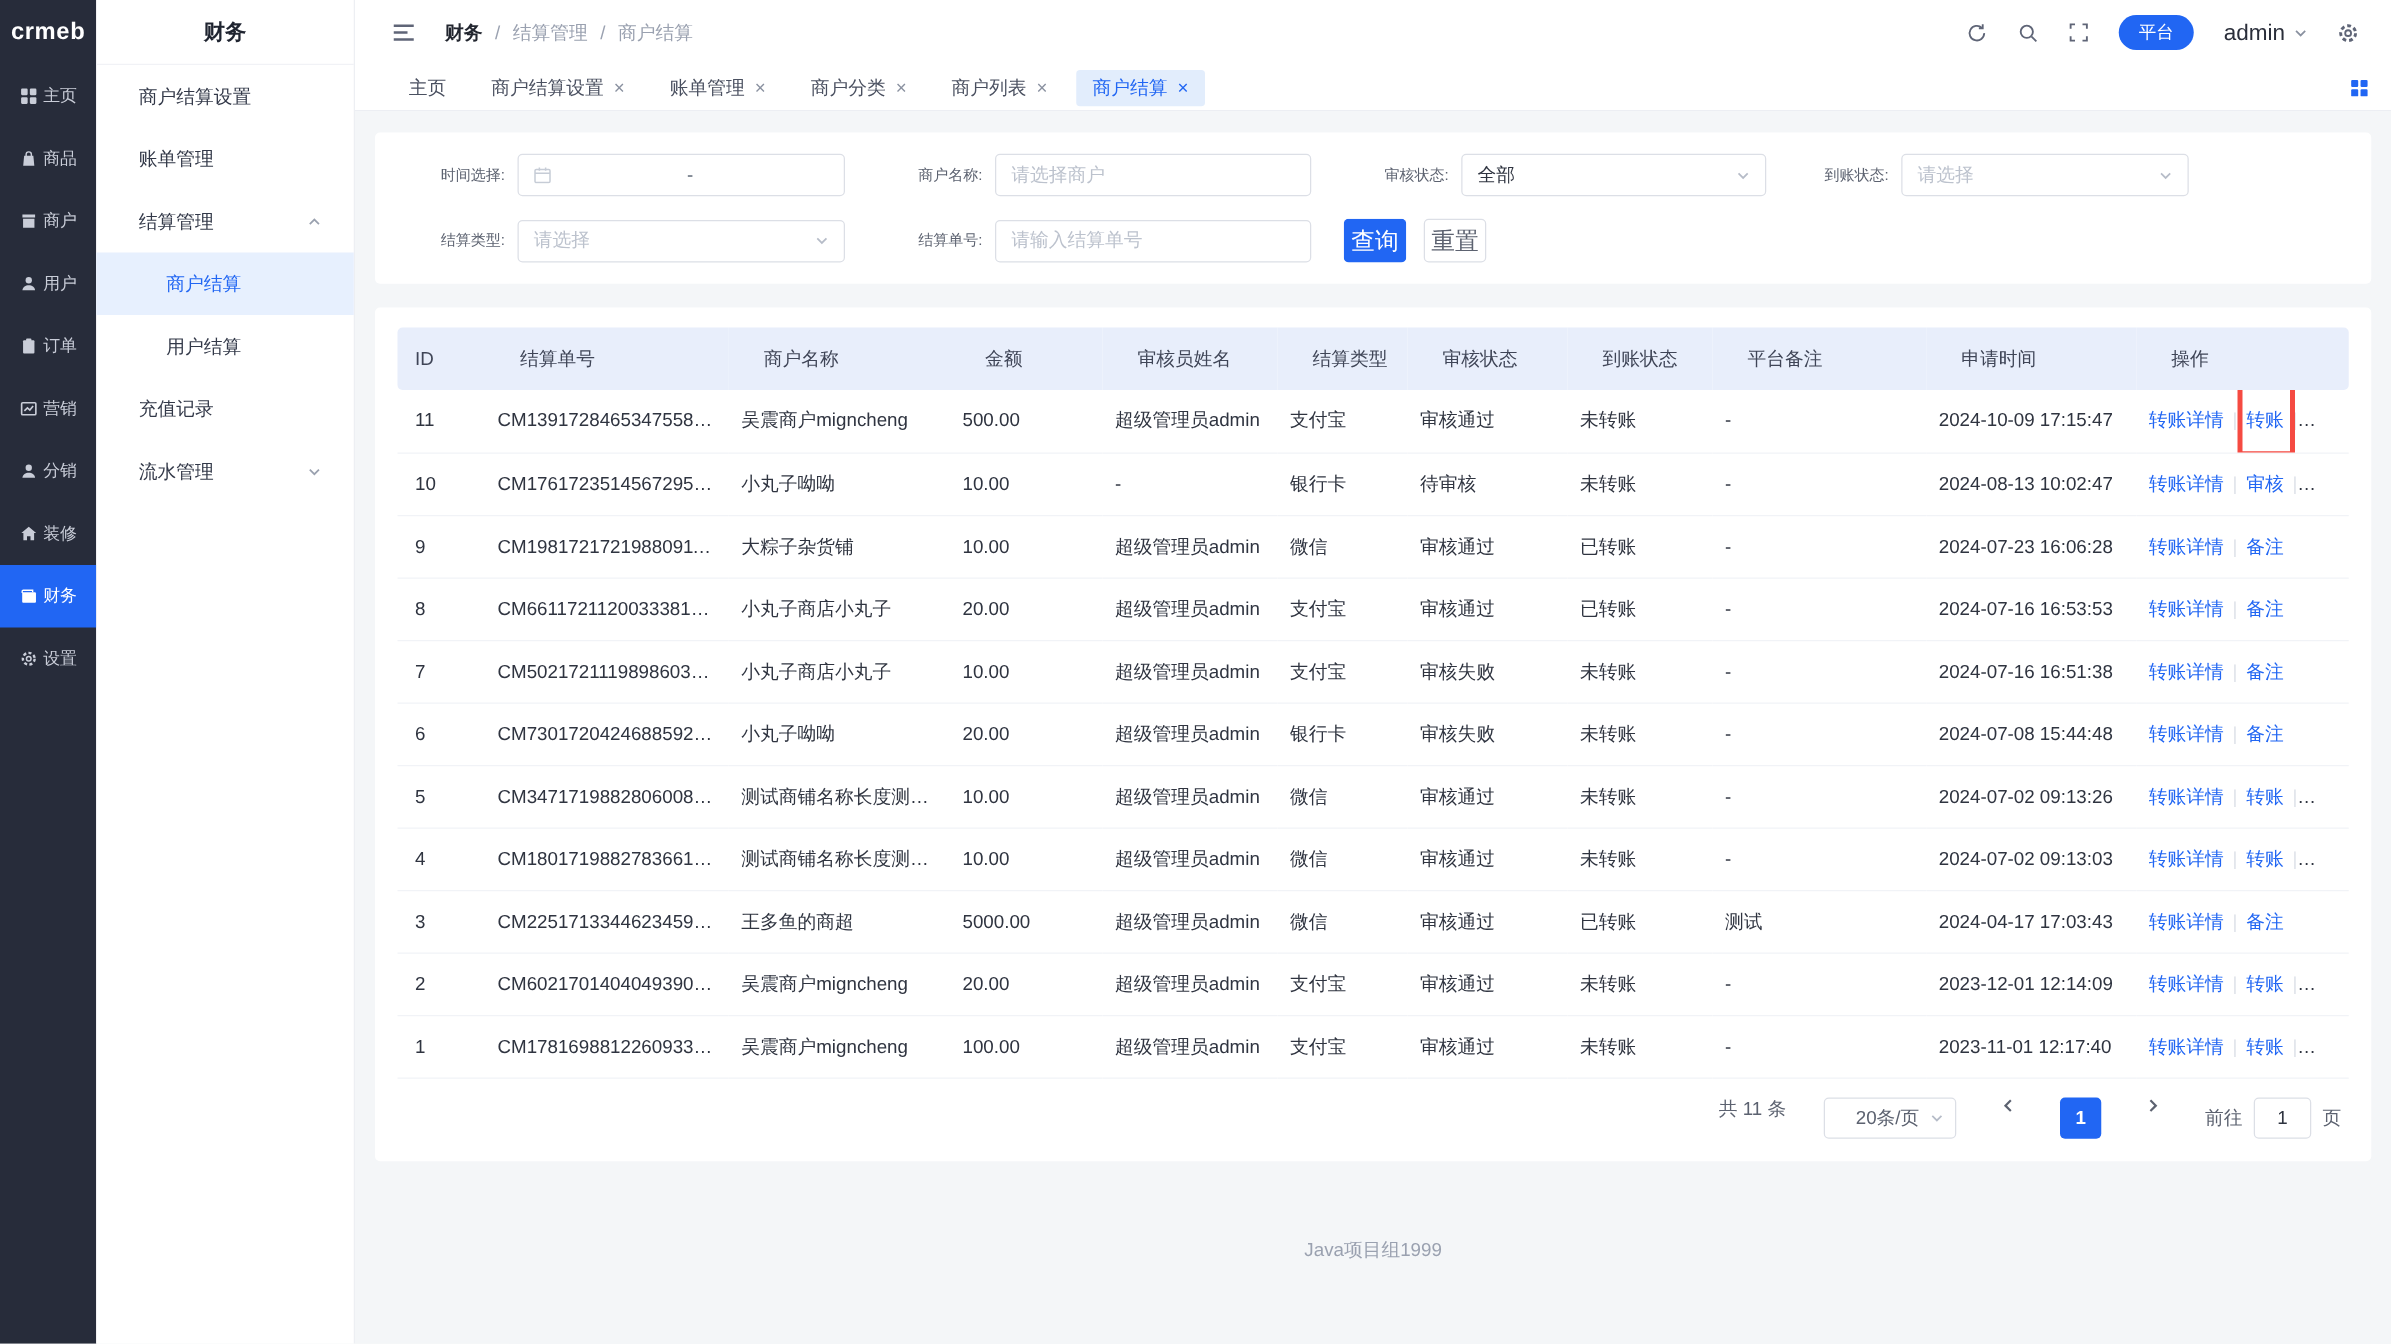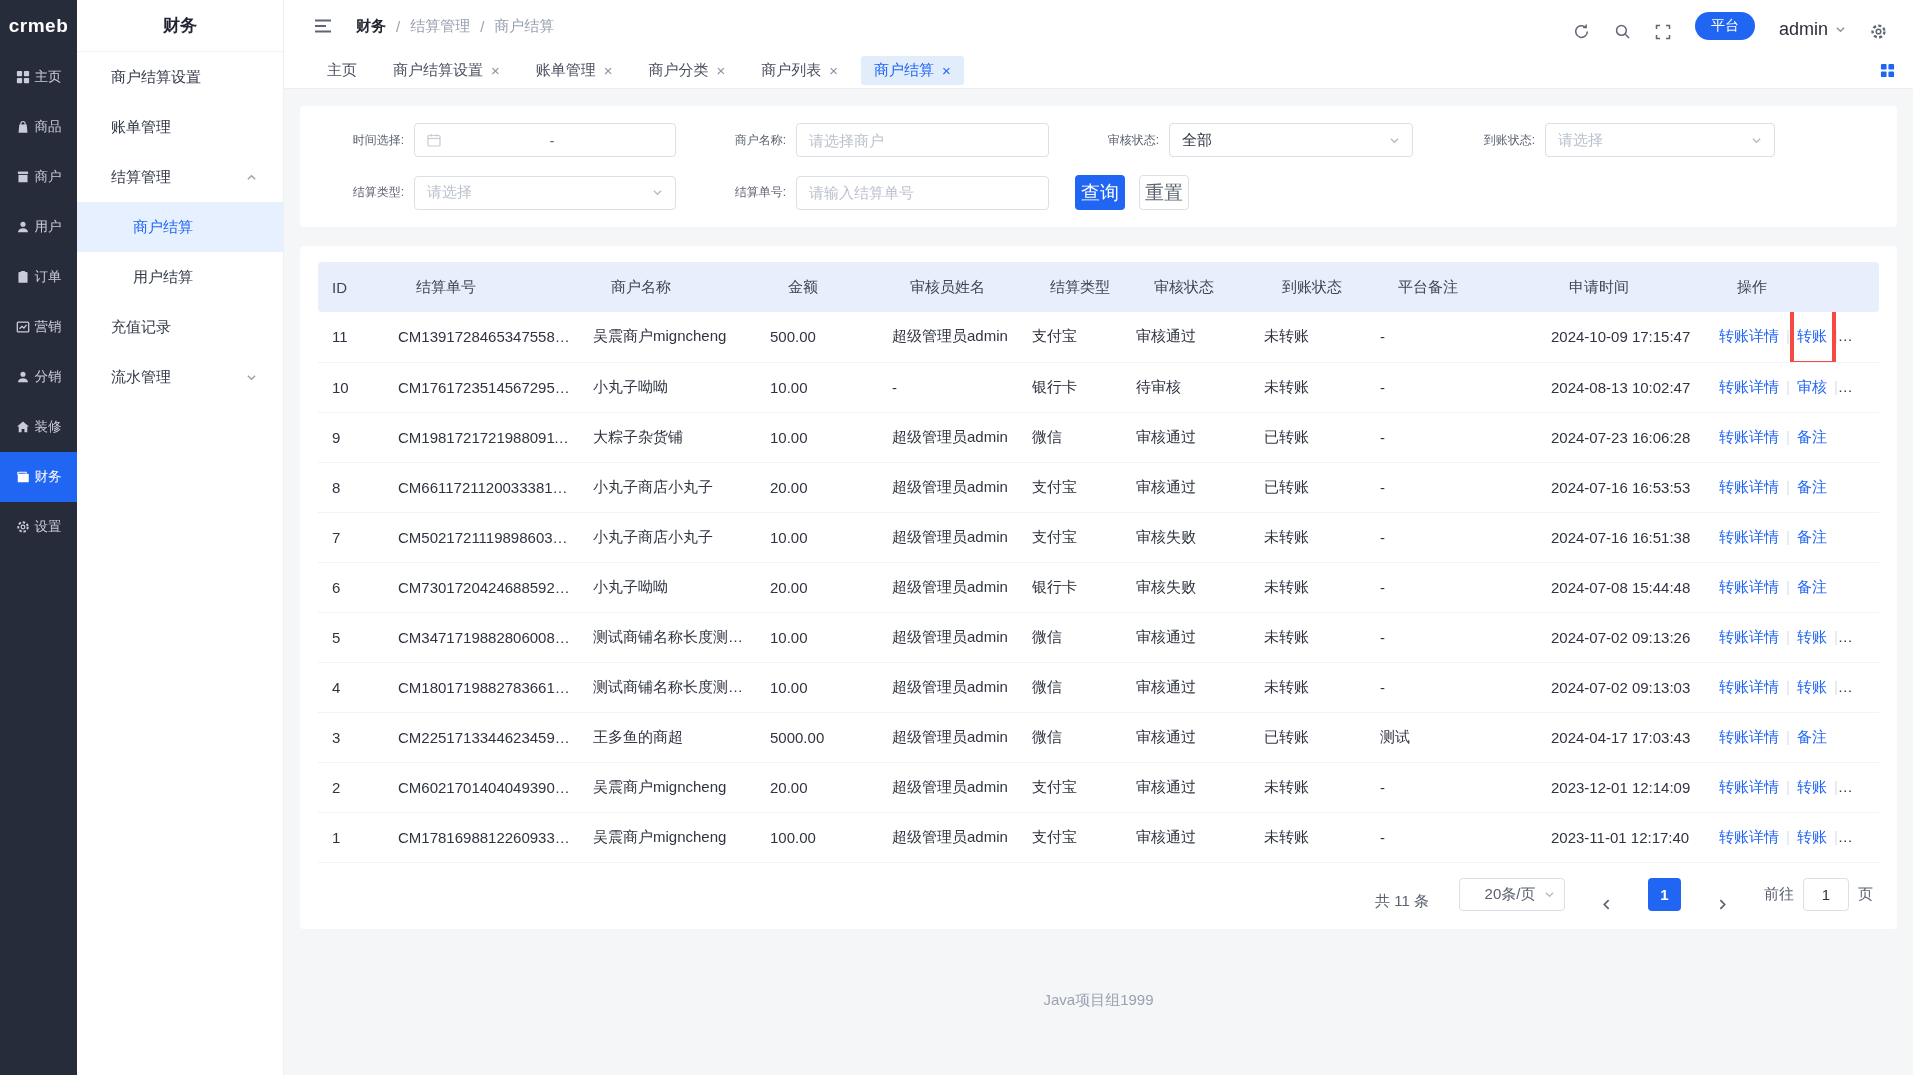--- a/index.html
+++ b/index.html
@@ -22,21 +22,21 @@
   .sub-item.child { padding-left:56px; }
   .sub-item.active { background:#e7f0fe; color:#2166f3; }
   .sub-item .chev { margin-left:auto; color:#9aa1af; display:flex; }
 
   
   .main { flex:1; display:flex; flex-direction:column; min-width:0; }
   .topbar { height:52px; background:#fff; display:flex; align-items:center; padding:0 26px 0 30px; flex-shrink:0; }
   .iconbtn { color:#5f6577; display:flex; cursor:pointer; }
   .breadcrumb { margin-left:24px; font-size:15px; color:#9aa1b0; display:flex; gap:10px; align-items:center; }
   .bc-root { color:#22262f; font-weight:bold; }
-  .topbar-right { margin-left:auto; display:flex; align-items:flex-end; gap:24px; }
+  .topbar-right { margin-left:auto; display:flex; align-items:center; gap:24px; }
   .badge { background:#2166f3; color:#fff; border-radius:999px; padding:5px 16px; font-size:14px; }
   .user { display:flex; align-items:center; gap:7px; font-size:18px; color:#2a2e3a; cursor:pointer; }
   .user .chev { color:#8a91a0; display:flex; }
 
   .tabbar { height:37px; background:#fff; border-bottom:1px solid #eceef3; display:flex; align-items:center; padding:0 18px 0 30px; gap:10px; flex-shrink:0; }
   .tab { display:flex; align-items:center; gap:8px; padding:5px 13px; font-size:15px; color:#4a5060; border-radius:3px; cursor:pointer; white-space:nowrap; }
   .tab.active { background:#e2edfc; color:#2166f3; }
   .tab-close { font-size:15px; color:#8a91a0; line-height:1; }
   .tab.active .tab-close { color:#2166f3; }
   .tab-grid { margin-left:auto; color:#2166f3; display:flex; cursor:pointer; }
@@ -70,21 +70,21 @@
   thead th:first-child { padding-left:14px; border-radius:4px 0 0 4px; }
   thead th:last-child { border-radius:0 4px 4px 0; }
   tbody td { height:50px; font-size:15px; color:#2f3440; padding:0 10px; border-bottom:1px solid #f1f3f7; white-space:nowrap; overflow:hidden; text-overflow:ellipsis; }
   tbody td:first-child { padding-left:14px; }
   .ops a { color:#2166f3; text-decoration:none; cursor:pointer; }
   .ops .sep { color:#dfe2e9; margin:0 7px; }
   .hl { position:relative; display:inline-block; }
   .hl::after { content:""; position:absolute; left:-7px; right:-9px; top:-19px; bottom:-19px; border:4px solid #f54a42; border-radius:2px; pointer-events:none; }
 
   
-  .pagination { display:flex; align-items:flex-end; justify-content:flex-end; gap:30px; padding:15px 6px 10px; font-size:15px; color:#5c6270; }
+  .pagination { display:flex; align-items:flex-start; justify-content:flex-end; gap:30px; padding:15px 6px 10px; font-size:15px; color:#5c6270; }
   .pg-size { width:106px; height:33px; border:1px solid #dcdfe6; border-radius:4px; display:flex; align-items:center; justify-content:center; gap:9px; color:#5c6270; cursor:pointer;padding-left:16px; }
   .pg-size .chev { color:#b6bcc8; display:flex; }
   .pg-arrow { color:#5c6270; display:flex; padding:0 5px; cursor:pointer; }
   .pg-cur { width:33px; height:33px; background:#2166f3; color:#fff; border-radius:4px; display:flex; align-items:center; justify-content:center; font-weight:bold; cursor:pointer; }
   .pg-goto { display:flex; align-items:center; gap:9px; }
   .pg-goto input { width:46px; height:33px; border:1px solid #dcdfe6; border-radius:4px; text-align:center; font:inherit; color:#2f3440; outline:none; }
 
   .footer { text-align:center; color:#9aa1b0; font-size:15px; margin-top:62px; }
 </style>
 </head>
@@ -347,21 +347,21 @@
             <div class="ctrl select w244">
               <span class="val">全部</span>
               <span class="chev">
                 <svg width="11" height="11" viewBox="0 0 12 12" fill="none" stroke="currentColor" stroke-width="1.5">
                     <polyline points="2,4 6,8 10,4"></polyline>
                   </svg>
               </span>
             </div>
           </div>
           <div class="fgroup" style="margin-right:0;">
-            <label class="flabel" style="width:72px;margin-left:24px;">到账状态:</label>
+            <label class="flabel" style="width:72px;">到账状态:</label>
             <div class="ctrl select placeholder w230">
               <span class="val">请选择</span>
               <span class="chev">
                 <svg width="11" height="11" viewBox="0 0 12 12" fill="none" stroke="currentColor" stroke-width="1.5">
                     <polyline points="2,4 6,8 10,4"></polyline>
                   </svg>
               </span>
             </div>
           </div>
         </div>

